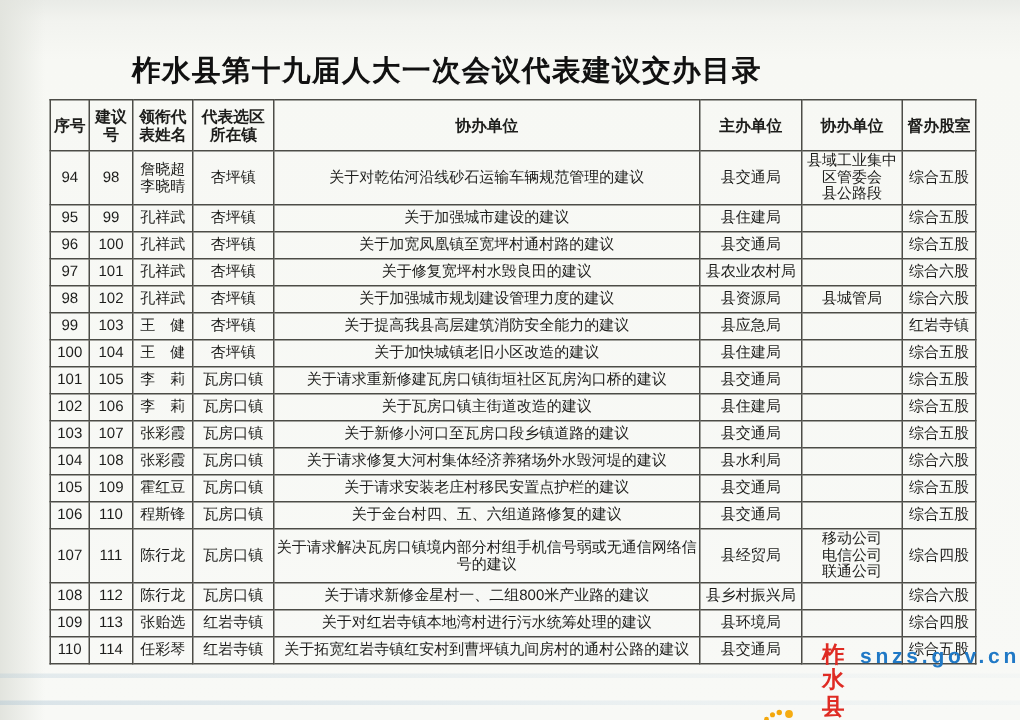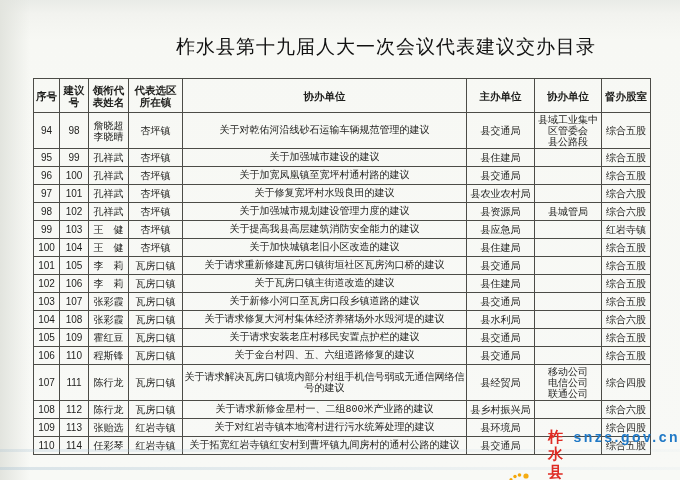--- a/index.html
+++ b/index.html
@@ -22,28 +22,28 @@
   .scan-streak{
     position:absolute;left:0;width:680px;height:3px;
     background:linear-gradient(90deg,rgba(168,193,210,.55),rgba(190,210,224,.35) 60%,rgba(190,210,224,.15));
     pointer-events:none;
   }
   .streak-1{top:449px;opacity:.5;}
   .streak-2{top:467px;opacity:.7;}
 
   .doc-title{
     position:absolute;top:34px;left:0;width:596px;
-    text-align:right;
-    font-size:19px;font-weight:normal;color:#111;
+    text-align:center;
+    font-size:19px;font-weight:bold;color:#111;
     letter-spacing:1px;
     font-family:"Liberation Serif","DejaVu Serif",serif;
   }
 
   table.catalog{
-    position:absolute;left:33px;top:78px;
+    position:absolute;left:33px;top:66px;
     width:617px;
     border-collapse:collapse;
     table-layout:fixed;
     background:transparent;
   }
   table.catalog th, table.catalog td{
     border:1px solid #4c4c47;
     color:#1d1d1b;
     vertical-align:middle;
     text-align:center;
@@ -52,21 +52,21 @@
     font-size:10px;
     overflow:hidden;
   }
   table.catalog th{
     font-size:10.5px;font-weight:bold;
     line-height:12px;
     height:31px;
     white-space:pre-line;
   }
   table.catalog td{height:15px;}
-  td.cell-content{text-align:left;padding:1px 3px;font-family:Liberation Mono, monospace;}
+  td.cell-content{text-align:left;padding:1px 3px;}
   .pre{white-space:pre-line;margin-left:12px;}
 
   .gov-logo{
     position:absolute;left:505px;top:429px;
     display:flex;align-items:center;gap:9px;
   }
   .logo-text{display:flex;flex-direction:row;line-height:1.15;}
   .gov-name{
     font-size:15px;font-weight:bold;color:#df2b23;
     letter-spacing:1.5px;

